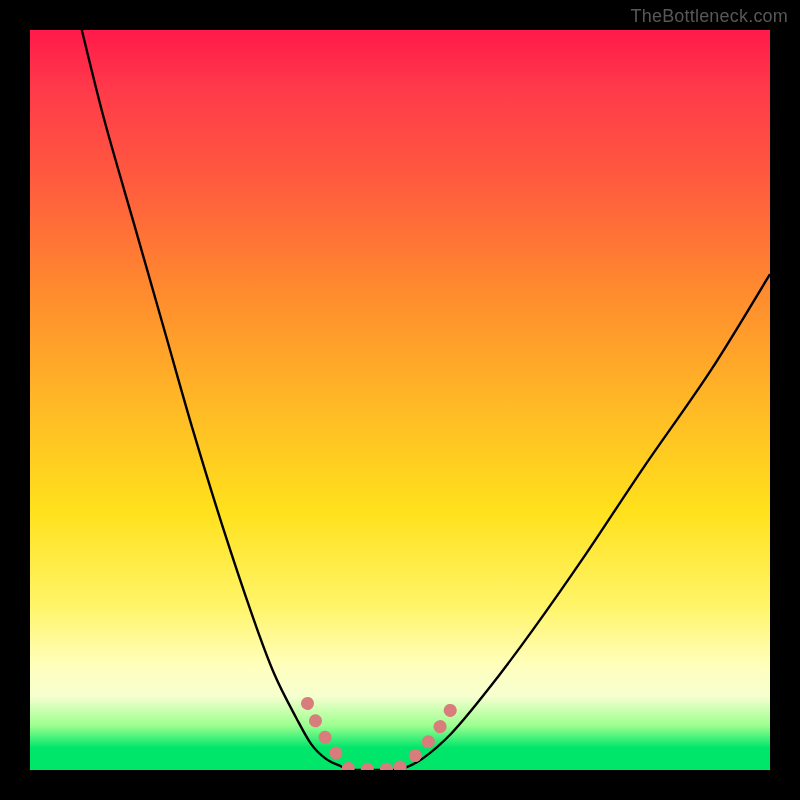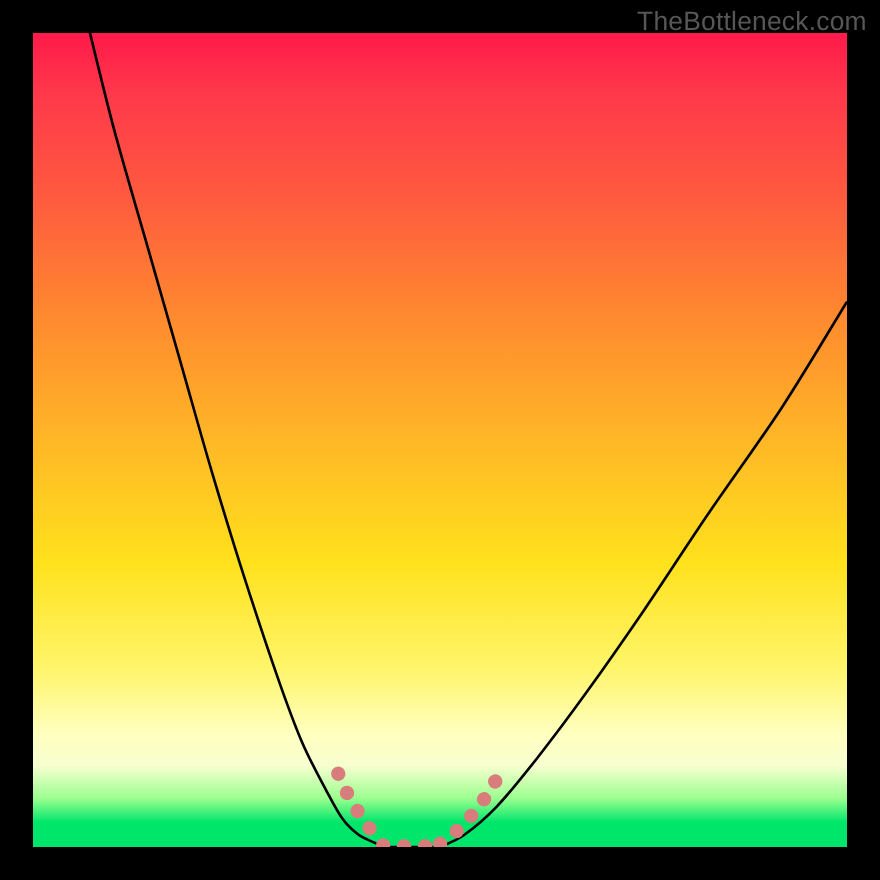--- a/index.html
+++ b/index.html
@@ -36,21 +36,21 @@
       #9CFF8F 94%,
       #00e66a 97%,
       #00e66a 100%
     );
   }
   .watermark {
     position: absolute;
     top: 6px;
     right: 12px;
     color: #575757;
-    font-size: 24px;
+    font-size: 18px;
     font-weight: 400;
     letter-spacing: 0.2px;
   }
   svg.curves {
     position: absolute;
     inset: 0;
   }
 </style>
 </head>
 <body>

